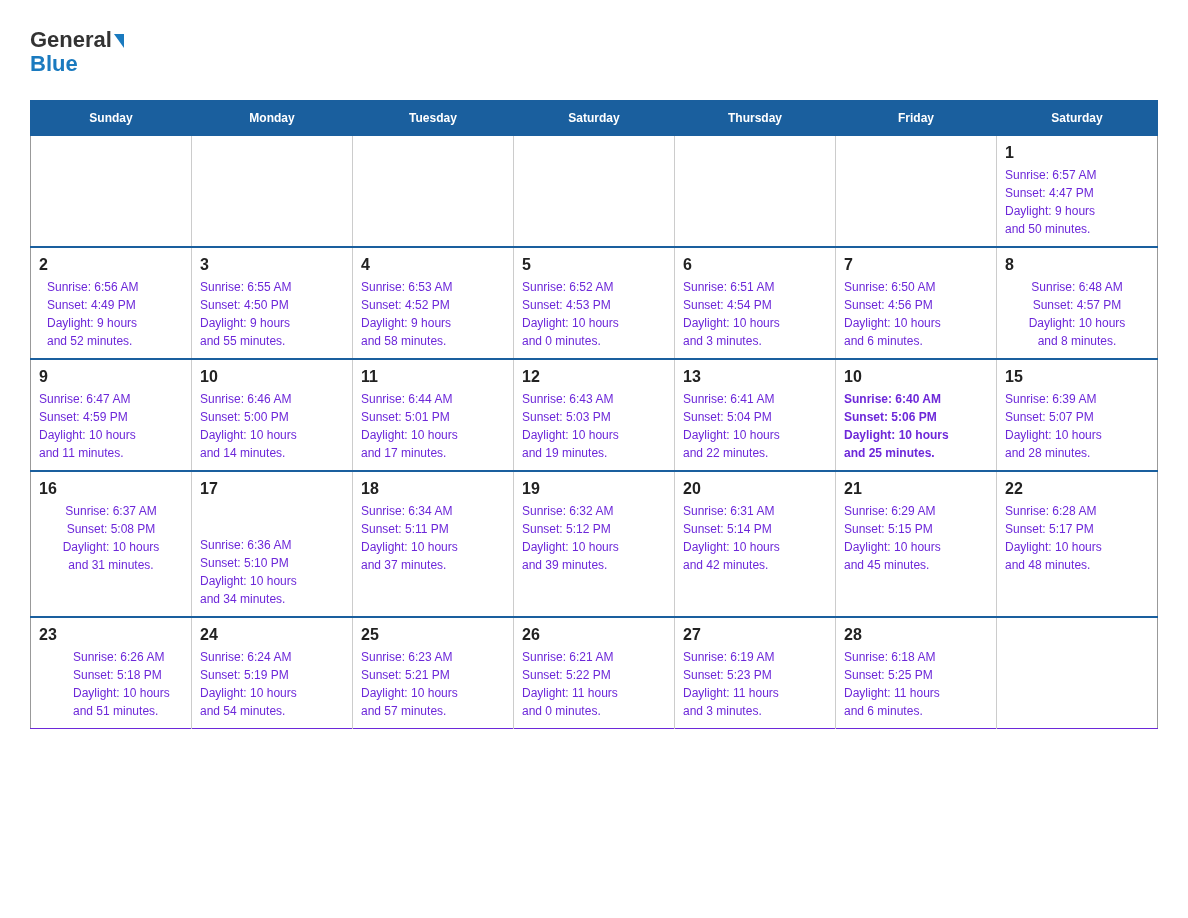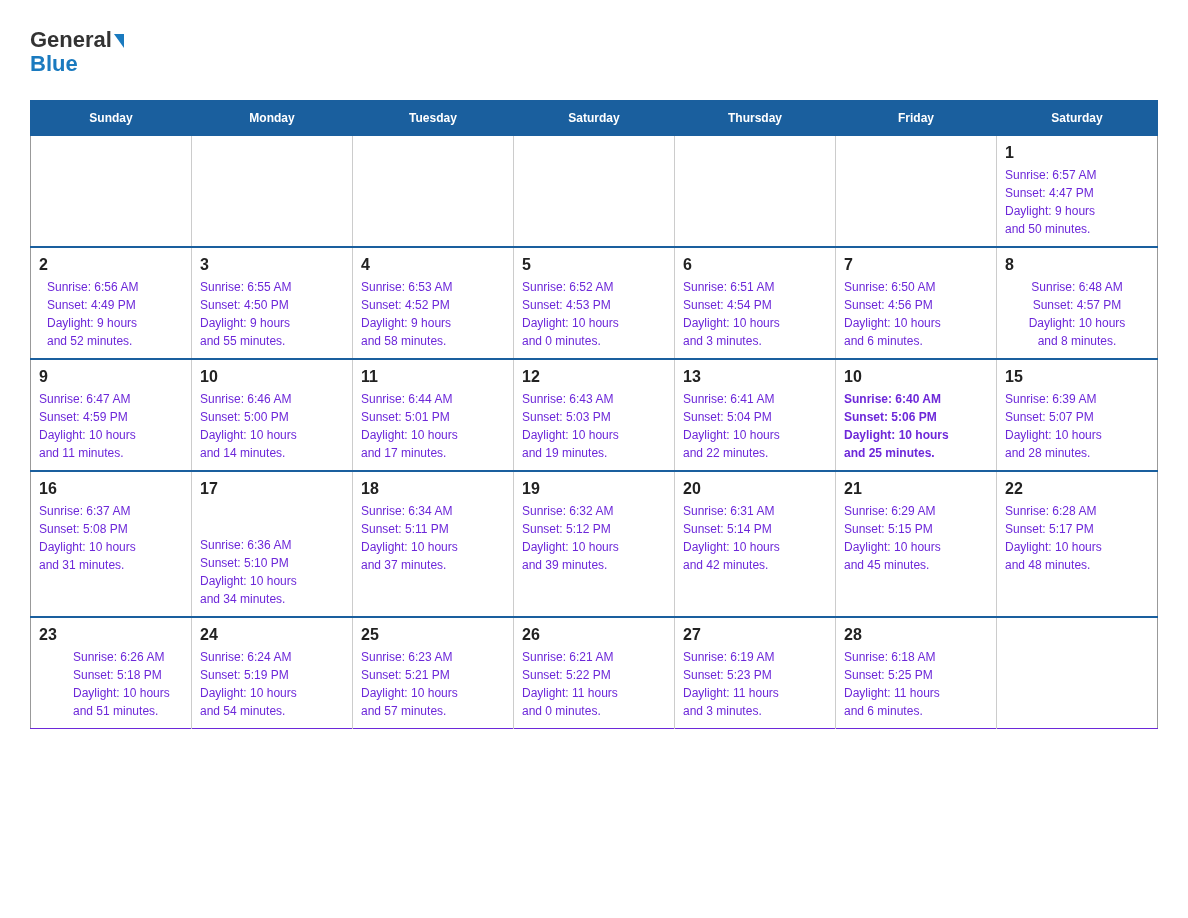--- a/index.html
+++ b/index.html
@@ -245,21 +245,21 @@
           <div class="day-number">15</div>
           <div class="day-info" style="white-space: pre-line;">Sunrise: 6:39 AM
 Sunset: 5:07 PM
 Daylight: 10 hours
 and 28 minutes.</div>
         </td>
       </tr>
       <tr class="row-week">
         <td>
           <div class="day-number">16</div>
-          <div class="day-info" style="white-space: pre-line;">Sunrise: 6:37 AM
+          <div class="day-info" style="white-space: pre-line; text-align: center;">Sunrise: 6:37 AM
 Sunset: 5:08 PM
 Daylight: 10 hours
 and 31 minutes.</div>
         </td>
         <td>
           <div class="day-number">17</div>
           <div class="day-info" style="white-space: pre-line; margin-top: 38px;">Sunrise: 6:36 AM
 Sunset: 5:10 PM
 Daylight: 10 hours
 and 34 minutes.</div>

